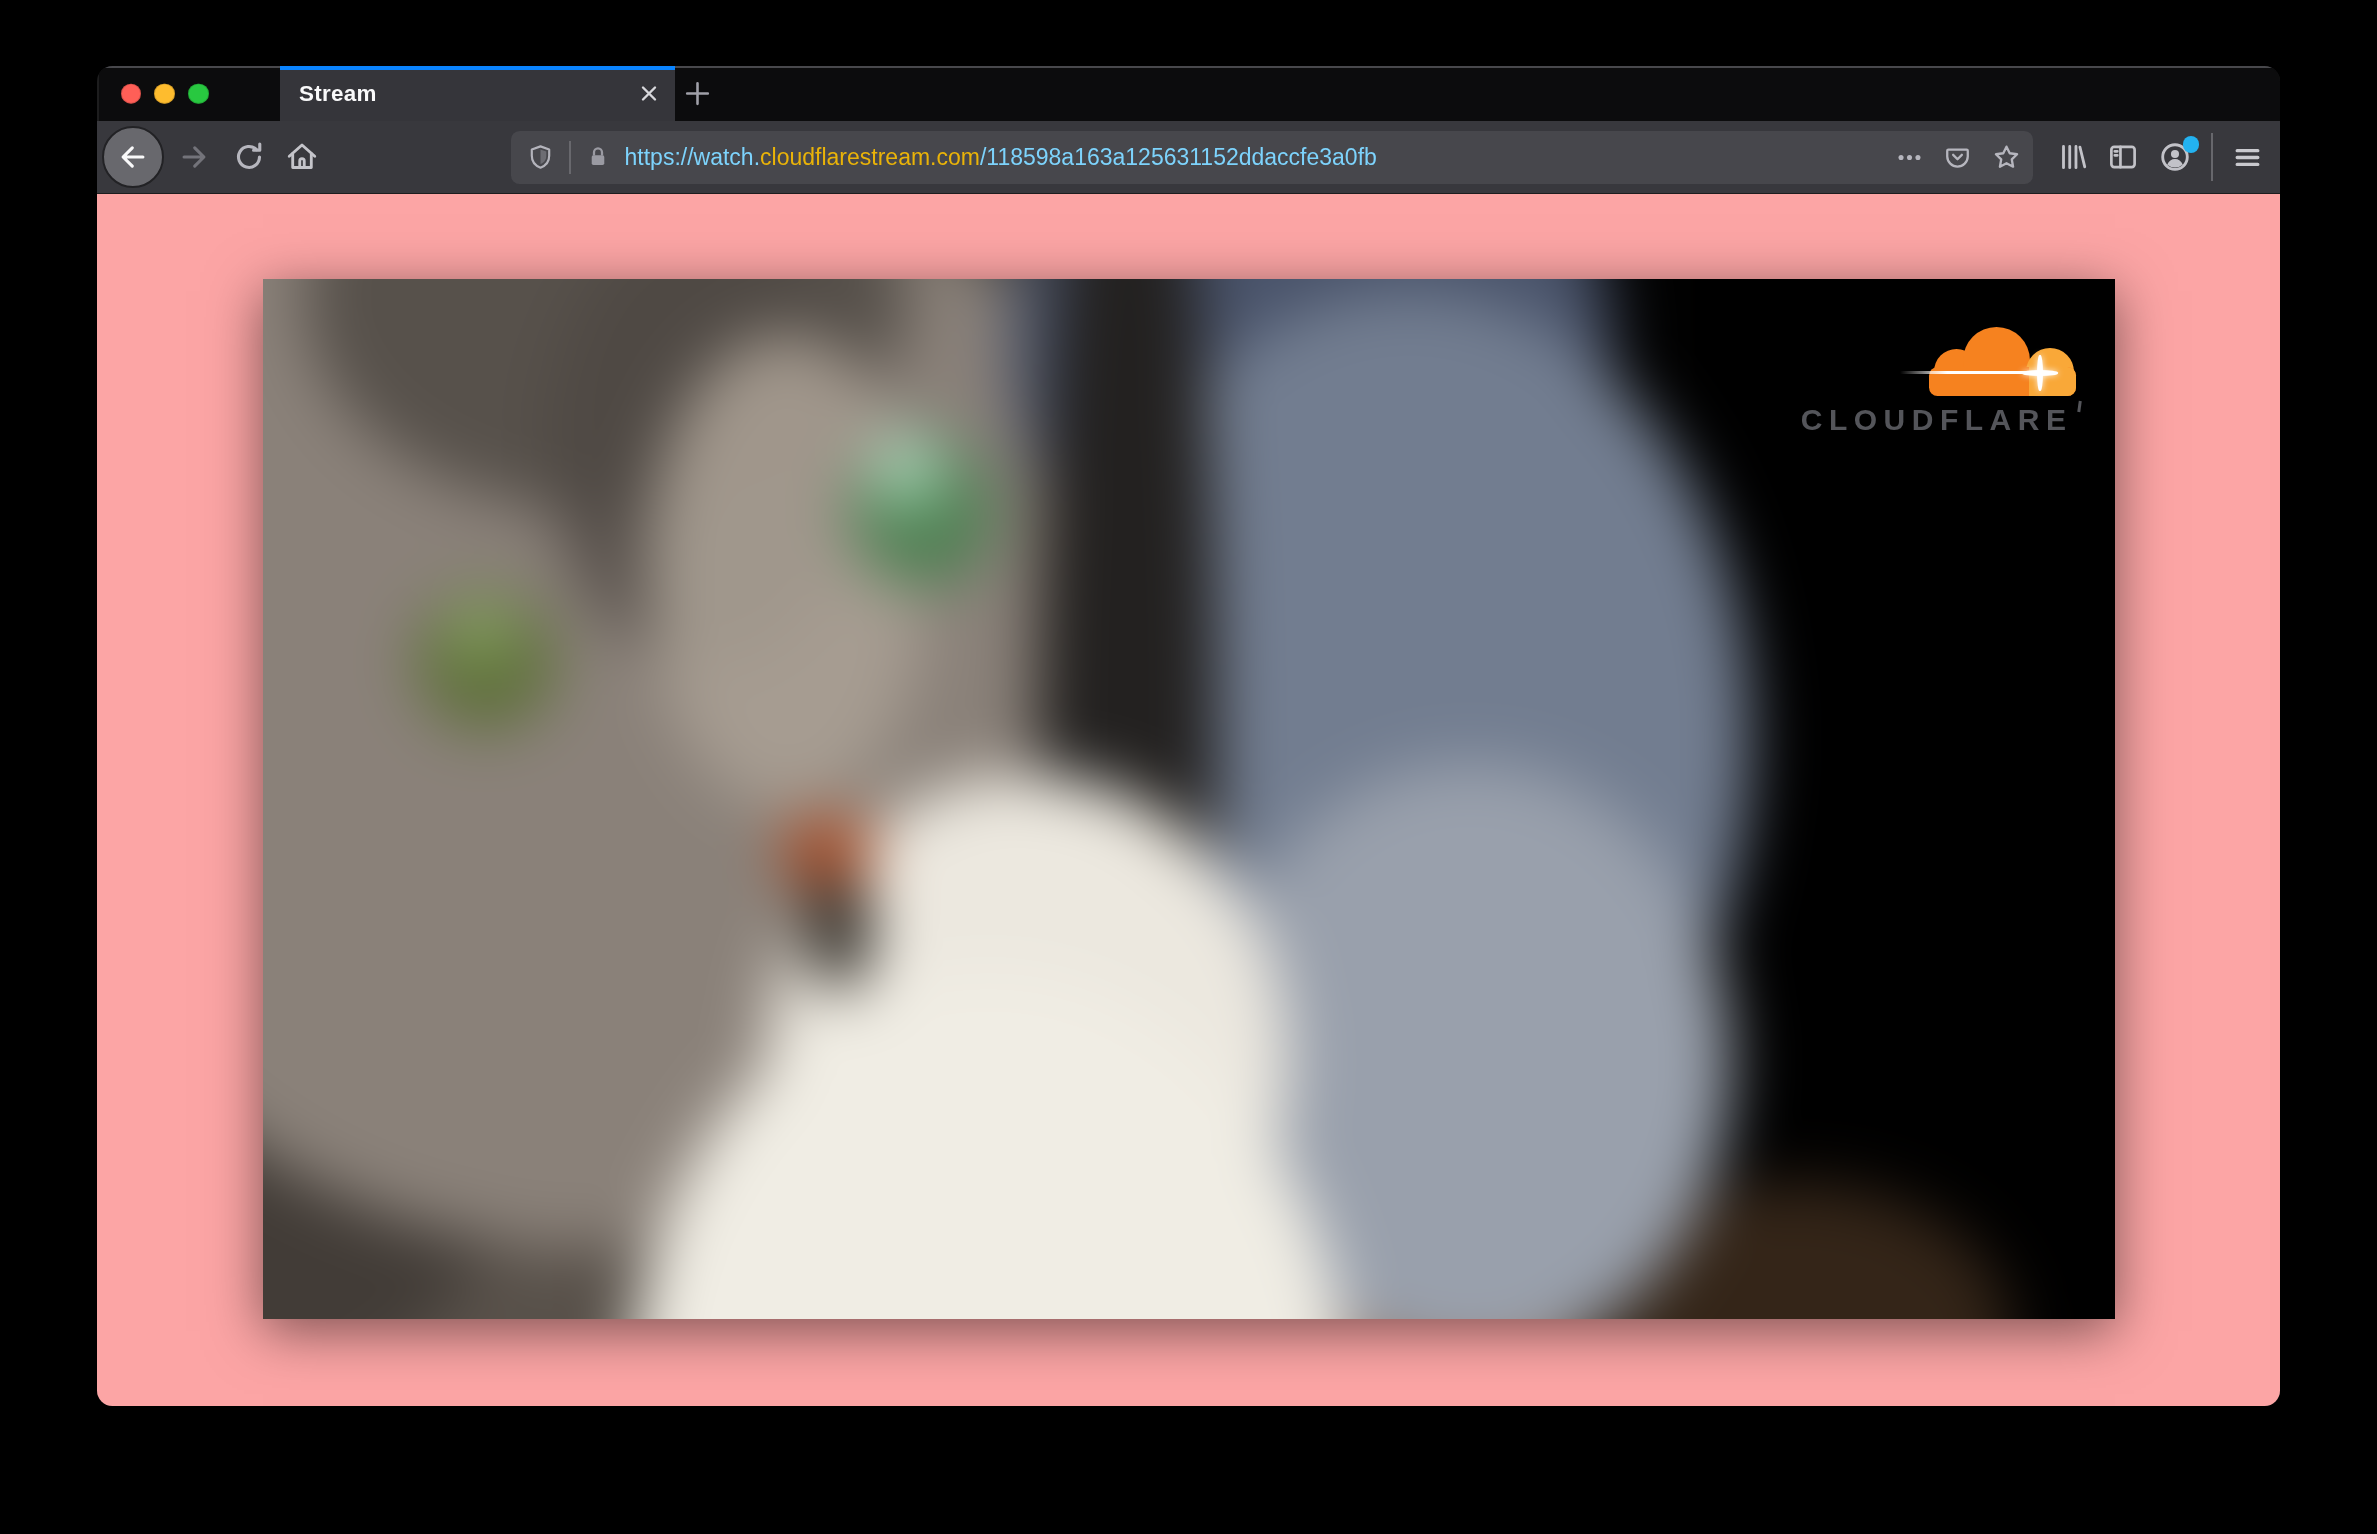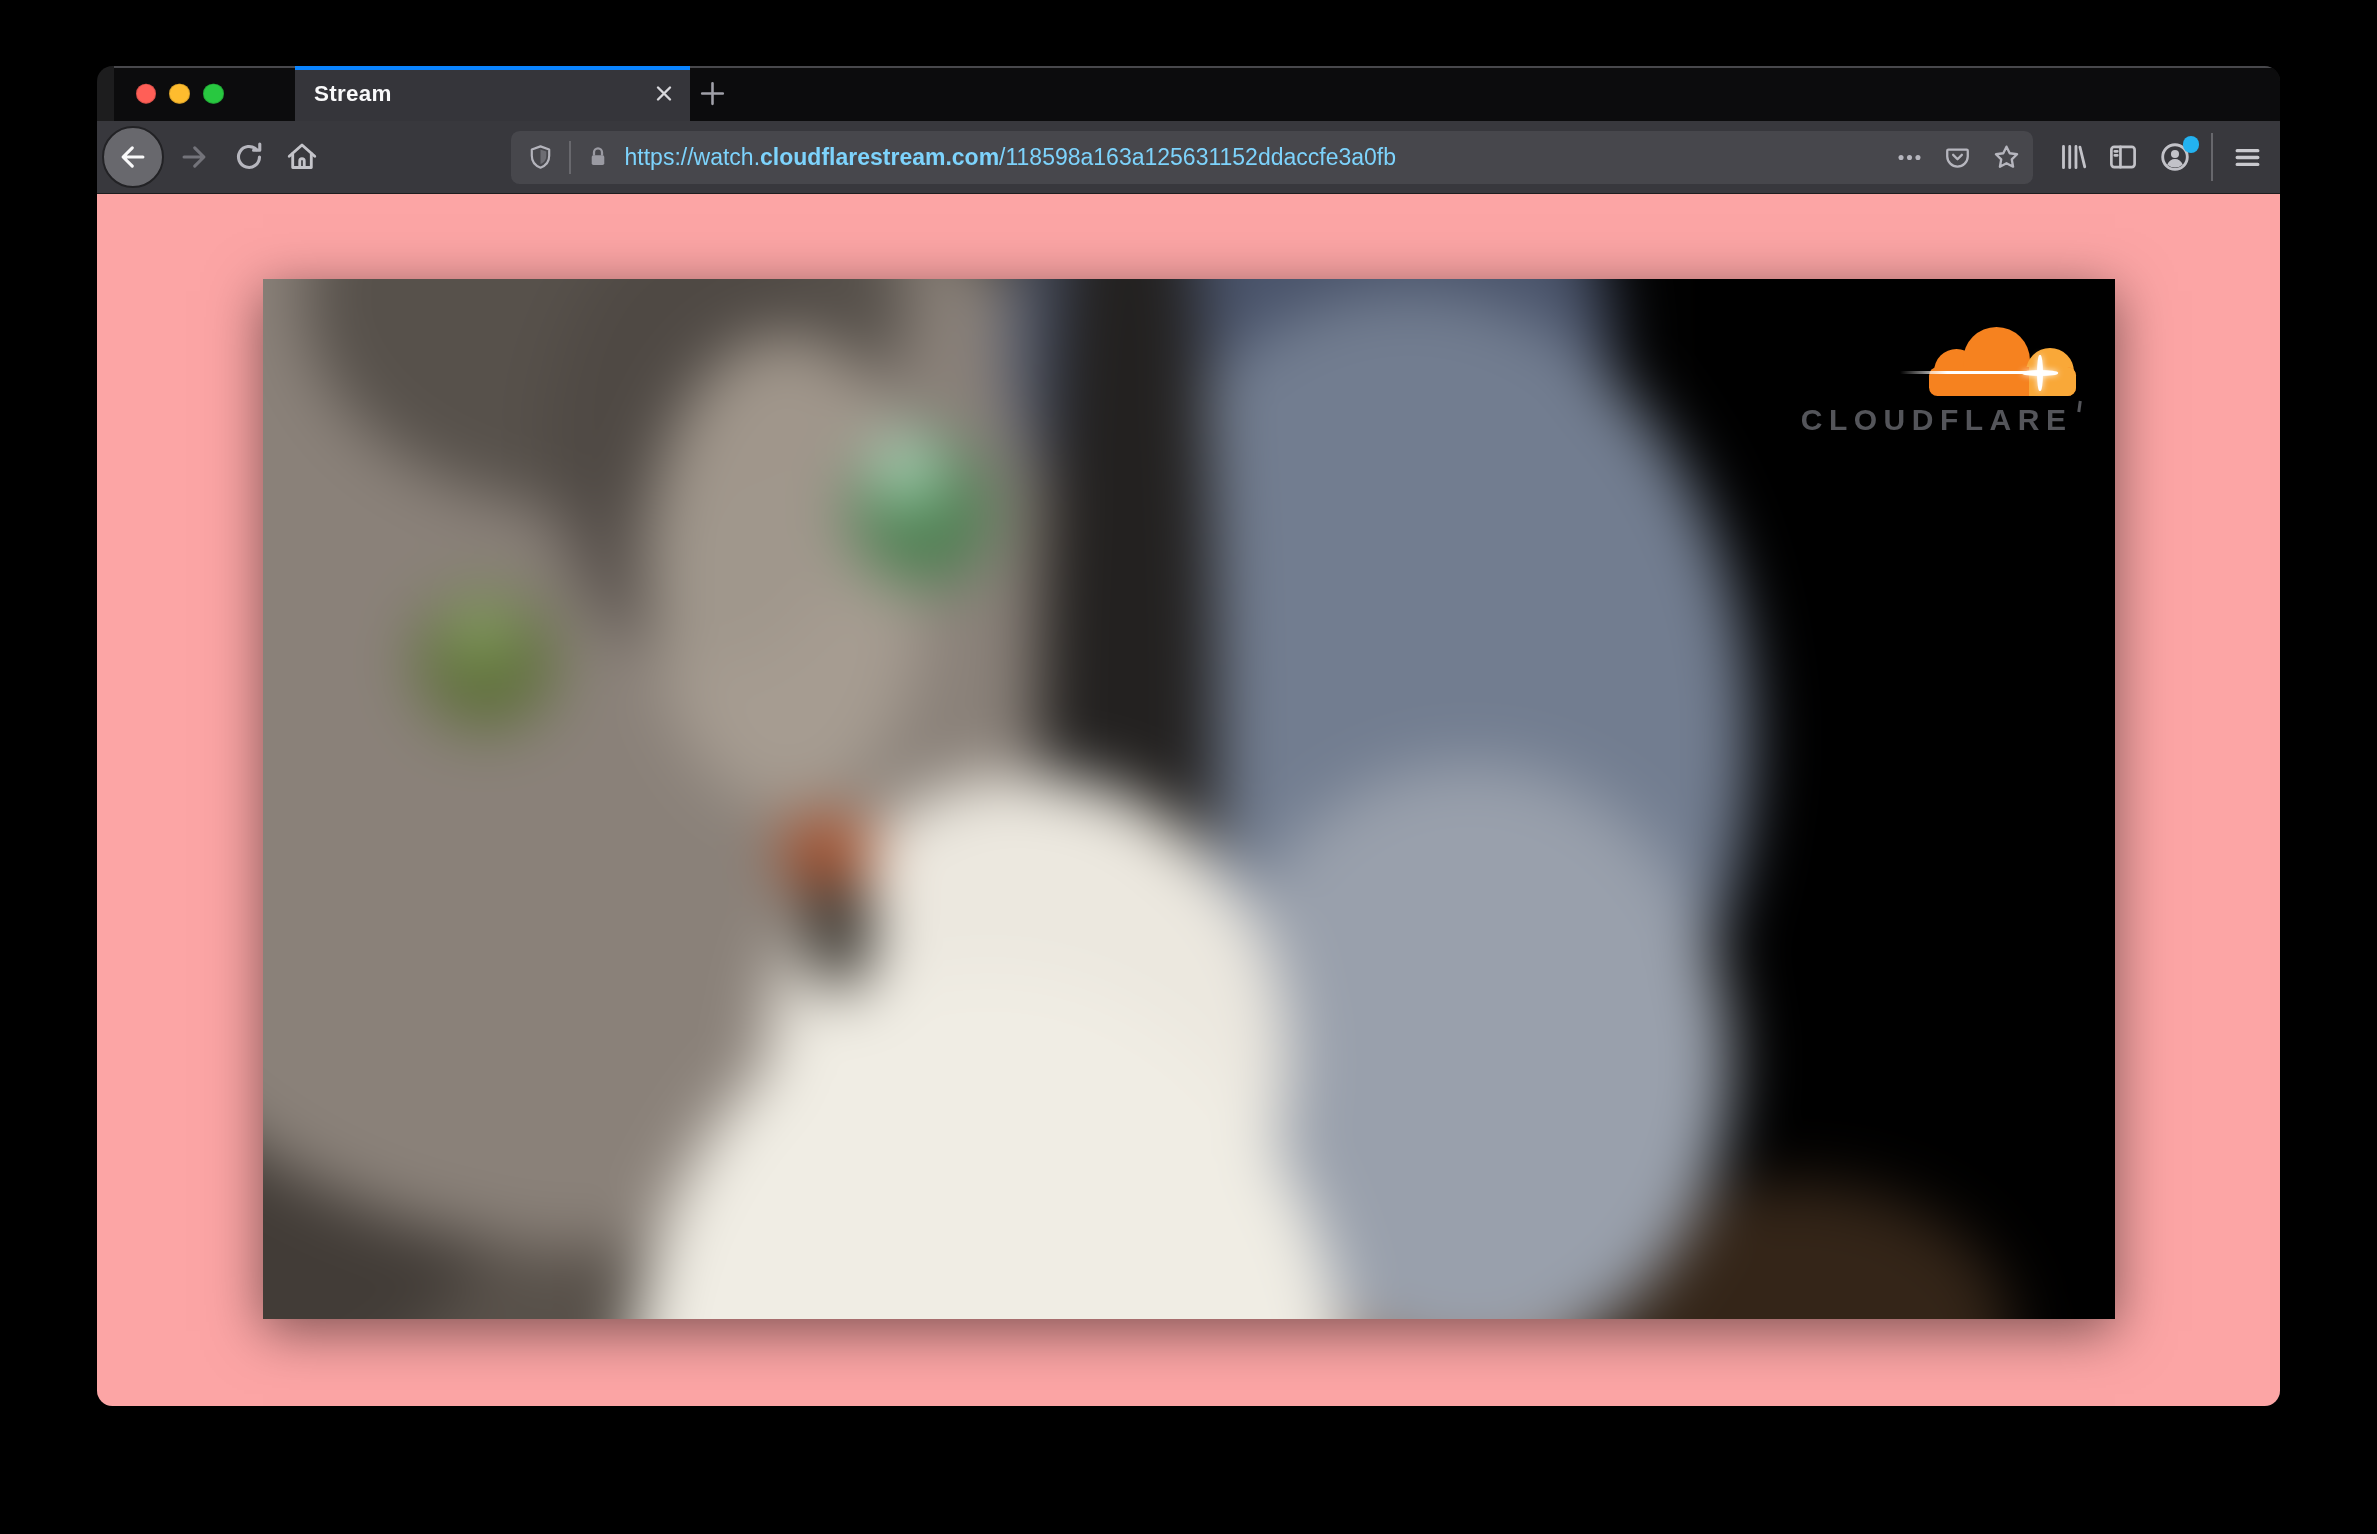--- a/index.html
+++ b/index.html
@@ -10,21 +10,21 @@
   }
 
   
   .window {
     position:absolute; left:97px; top:66px; width:2183px; height:1340px;
     border-radius:15.5px; overflow:hidden; background:#1d1d1e;
     box-shadow:0 31px 95px rgba(0,0,0,.65);
   }
 
   
-  .tabbar { position:absolute; left:17px; top:0; right:0; height:55px; background:#0c0c0d; }
+  .tabbar { position:absolute; left:2px; top:0; right:0; height:55px; background:#0c0c0d; }
   .tabbar::before { content:""; position:absolute; top:0; left:0; right:0; height:1.7px; background:#48484c; }
   .traffic { position:absolute; left:21.6px; top:50%; transform:translateY(-50%); display:flex; gap:13px; }
   .dot { width:20.7px; height:20.7px; border-radius:50%; box-shadow:inset 0 0 0 0.9px rgba(0,0,0,.15); }
   .dot.red   { background:#ff5f57; }
   .dot.yellow{ background:#febc2e; }
   .dot.green { background:#28c840; }
 
   .tab {
     position:absolute; left:181px; top:0; width:395px; height:55px;
     background:#35353a; cursor:default;
@@ -54,21 +54,21 @@
   .btn-home    { width:45px; height:45px; margin-left:8.6px; }
 
   .urlbar {
     flex:1 1 auto; margin-left:186px; height:53px; border-radius:8.6px;
     background:#47474c; display:flex; align-items:center;
     padding-left:15.5px; padding-right:11.2px; min-width:0;
   }
   .urlbar .sep { width:1.7px; height:33px; background:#68686d; margin:0 13.8px; flex:0 0 auto; }
   .url-text { margin-left:13.8px; font-size:23px; white-space:nowrap; overflow:hidden; flex:0 1 auto; }
   .url-text .dim { color:#7dd3fc; }
-  .url-text .host { color:#7dd3fc; font-weight:700; }
+  .url-text .host { color:#eab308; font-weight:400; }
   .url-spacer { flex:1 1 0; min-width:8.6px; }
   .urlbar-actions { display:flex; align-items:center; gap:19px; flex:0 0 auto; }
   .iconbtn { display:flex; align-items:center; justify-content:center; }
 
   .tb-right { flex:0 0 auto; width:45px; height:52px; display:flex; align-items:center; justify-content:center; }
   .tb-sep { flex:0 0 auto; width:1.7px; height:48px; background:#67676c; margin-left:12px; }
   .account-wrap { position:relative; width:48px; }
   .account-dot {
     position:absolute; right:0px; top:5.2px; width:16.4px; height:16.4px; border-radius:50%;
     background:#23b2f0;

